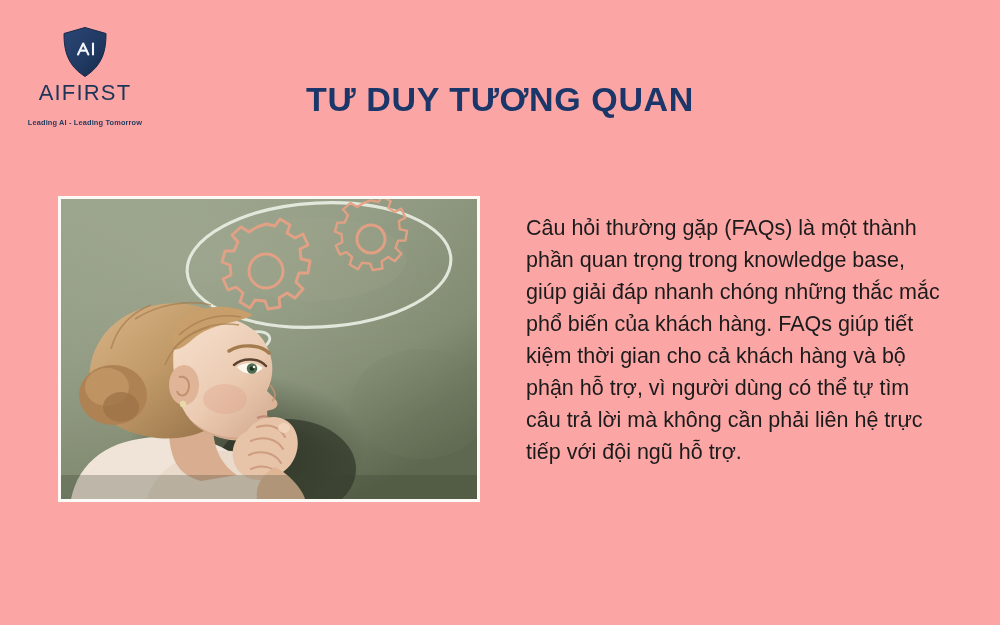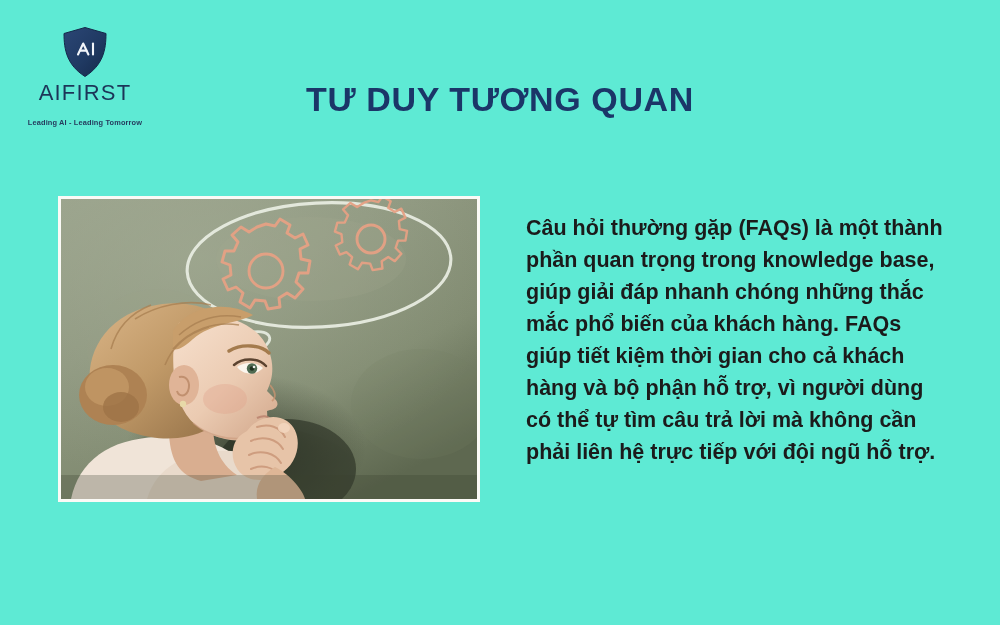--- a/index.html
+++ b/index.html
@@ -12,21 +12,21 @@
     height: 625px;
     background: #F5F2EB;
     font-family: "Liberation Sans", sans-serif;
     overflow: hidden;
     position: relative;
   }
   .slide {
     position: relative;
     width: 1000px;
     height: 625px;
-    background: #5eead4;
+    background: #fca5a5;
   }
 
   
   .brand {
     position: absolute;
     left: 22px;
     top: 26px;
     width: 126px;
     display: flex;
     flex-direction: column;
@@ -93,21 +93,21 @@
   }
 
   
   .body-copy {
     position: absolute;
     left: 526px;
     top: 190px;
     width: 418px;
     font-family: "Liberation Sans", sans-serif;
     font-size: 21.5px;
-    font-weight: 700;
+    font-weight: 400;
     line-height: 32px;
     color: #1B1B1B;
     text-align: left;
   }
 </style>
 </head>
 <body>
 
 <div class="slide">
 

